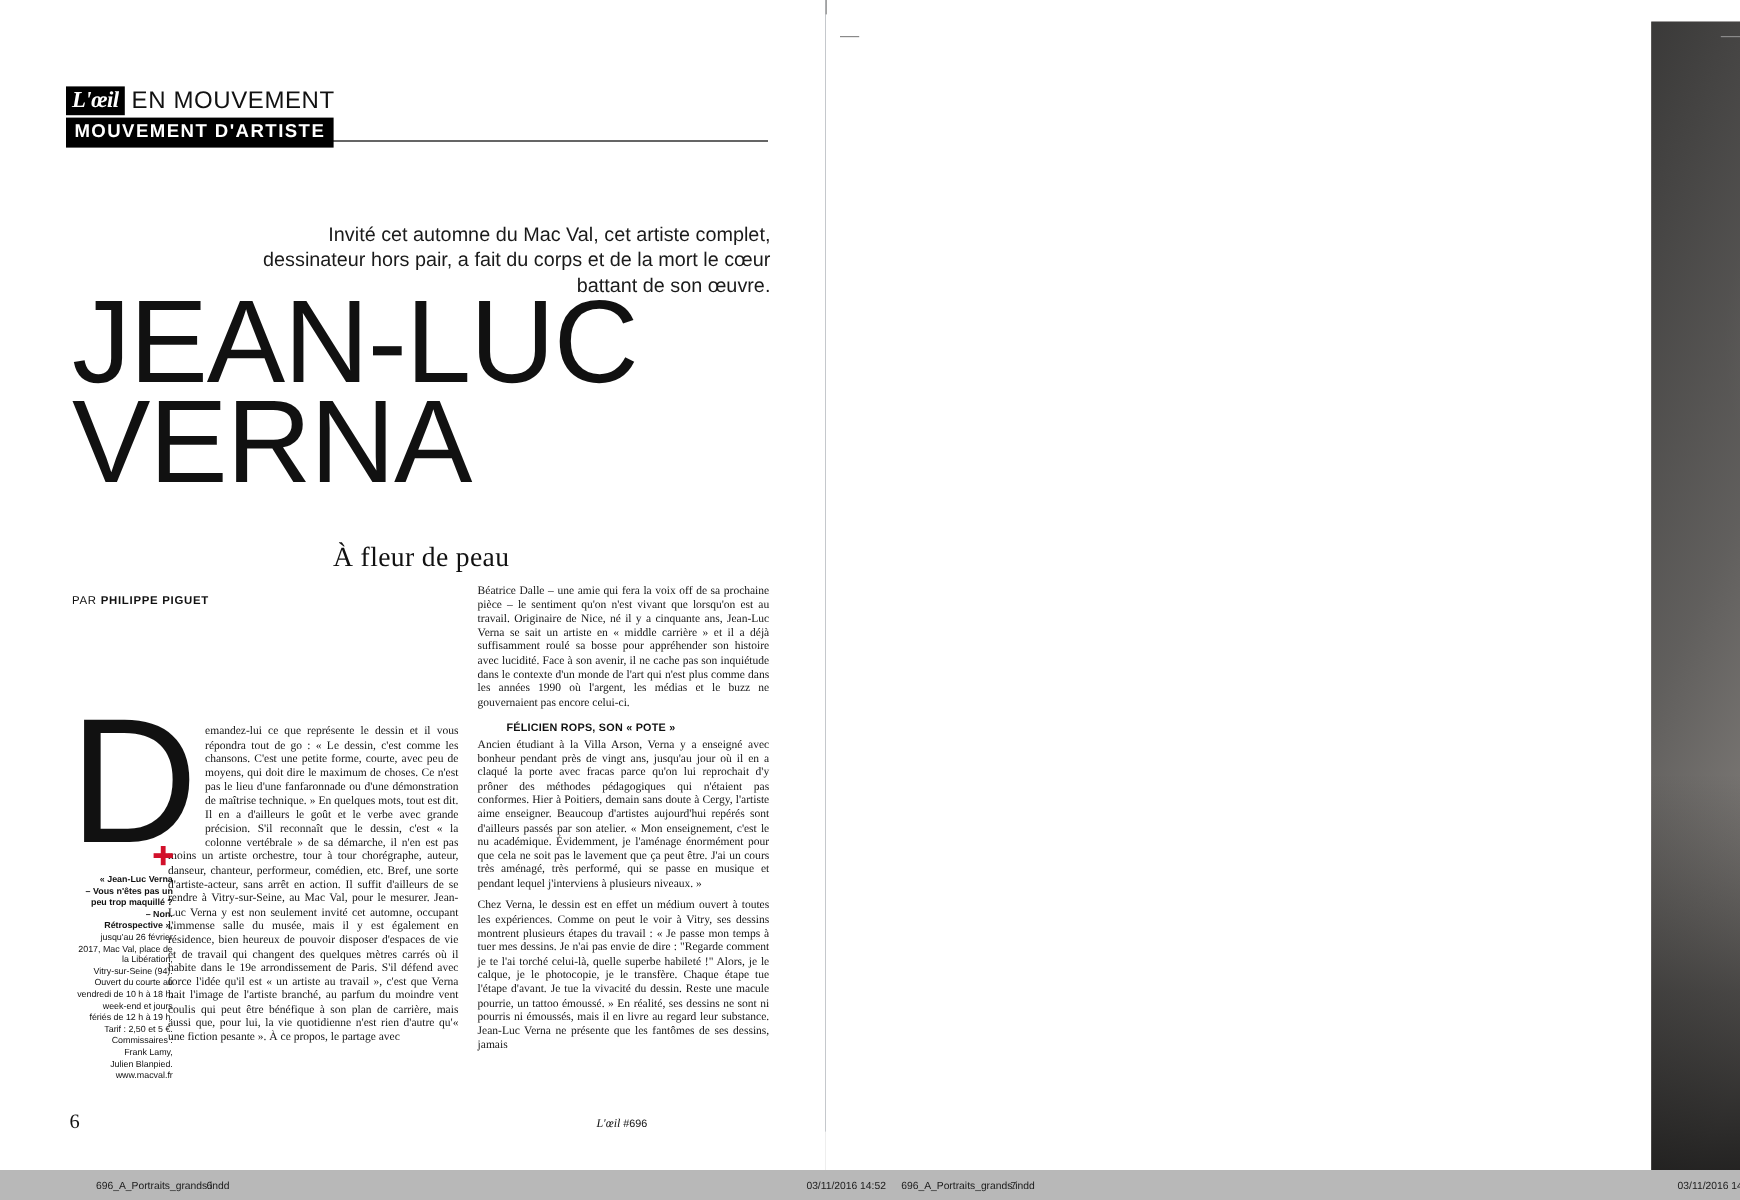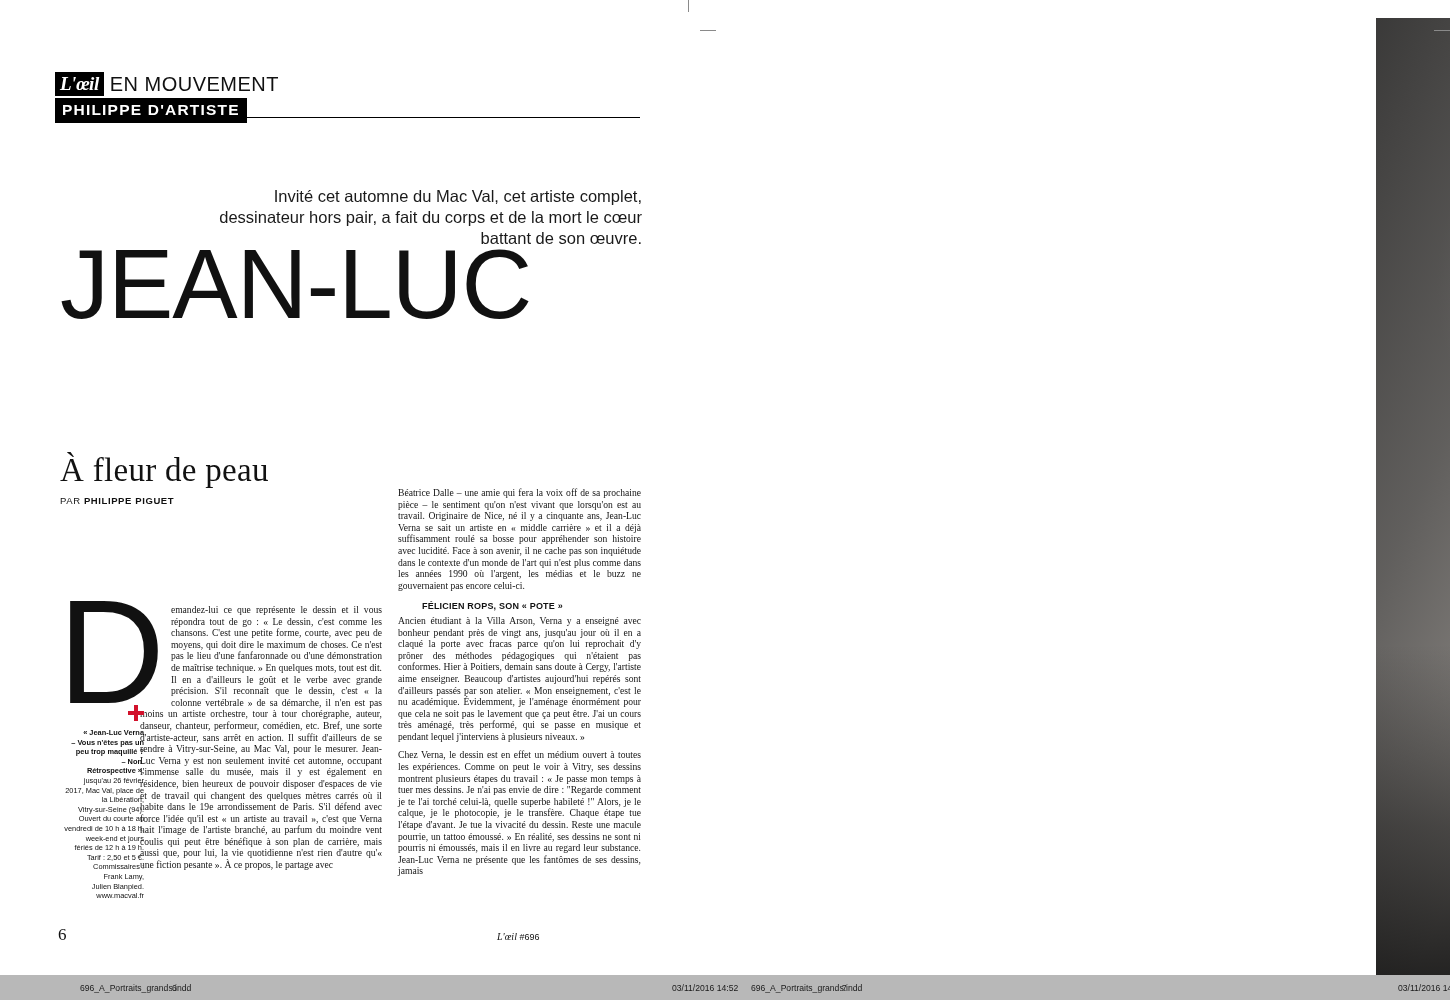--- a/index.html
+++ b/index.html
@@ -83,23 +83,23 @@
     color:#111;
     display:block;
     white-space:nowrap;
     transform:scaleX(1.0);
   }
   .big-title.l1 { font-size:98px; letter-spacing:-1px; }
   .big-title.l2 { font-size:98px; letter-spacing:-1px; }
 
   #subtitle {
     position:absolute; left:60px; top:452px; width:582px;
-    text-align:left;
+    text-align:center;
     font-family:"Liberation Serif", serif;
-    font-size:33px; font-weight:400; color:#111;
+    font-size:23px; font-weight:400; color:#111;
     letter-spacing:0.3px;
   }
   #byline {
     position:absolute; left:60px; top:495px; width:582px;
     text-align:left;
     font-size:9.5px; letter-spacing:0.6px; color:#111;
   }
   #byline .par { font-weight:400; }
   #byline .author { font-weight:bold; }
 
@@ -214,28 +214,29 @@
 
 <div id="spread">
 
   <div id="left-page">
 
     <div id="rubric">
       <div class="rubric-line1">
         <span class="loeil-badge">L'œil</span>
         <span class="rubric-text">EN MOUVEMENT</span>
       </div>
-      <div class="rubric-line2">PHILIPPE D'ARTISTE</div>
+      <div class="rubric-line2">MOUVEMENT D'ARTISTE</div>
     </div>
     <div id="rubric-rule"></div>
 
     <div id="standfirst">Invité cet automne du Mac Val, cet artiste complet, dessinateur hors pair, a fait du corps et de la mort le cœur battant de son œuvre.</div>
 
     <div id="title-wrap">
       <span class="big-title l1">JEAN-LUC</span>
+      <span class="big-title l2">VERNA</span>
     </div>
 
     <div id="subtitle">À fleur de peau</div>
 
     <div id="byline">
       <span class="par">PAR</span>
       <span class="author">PHILIPPE PIGUET</span>
     </div>
 
     <div class="col" id="col1">

